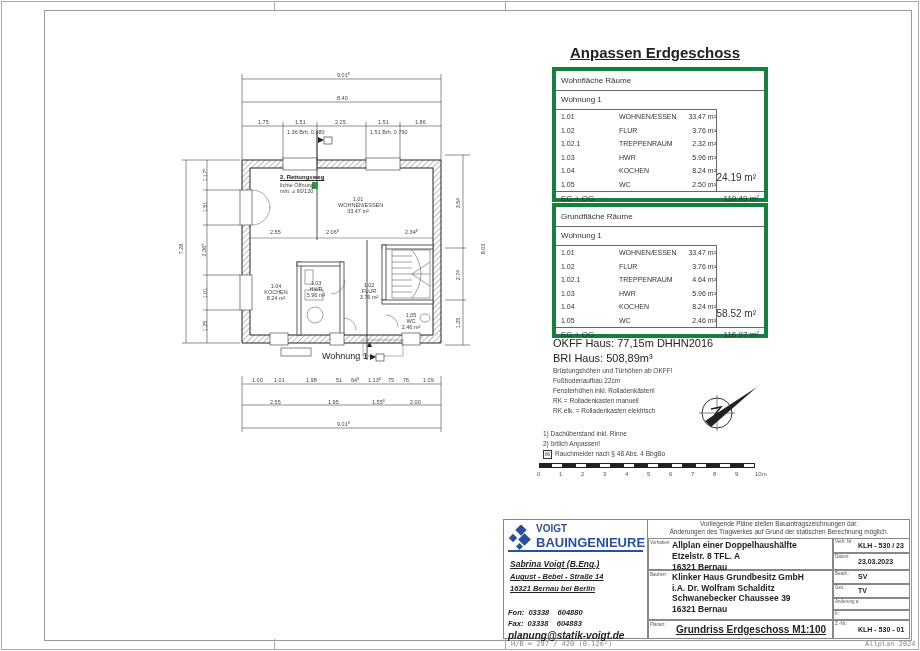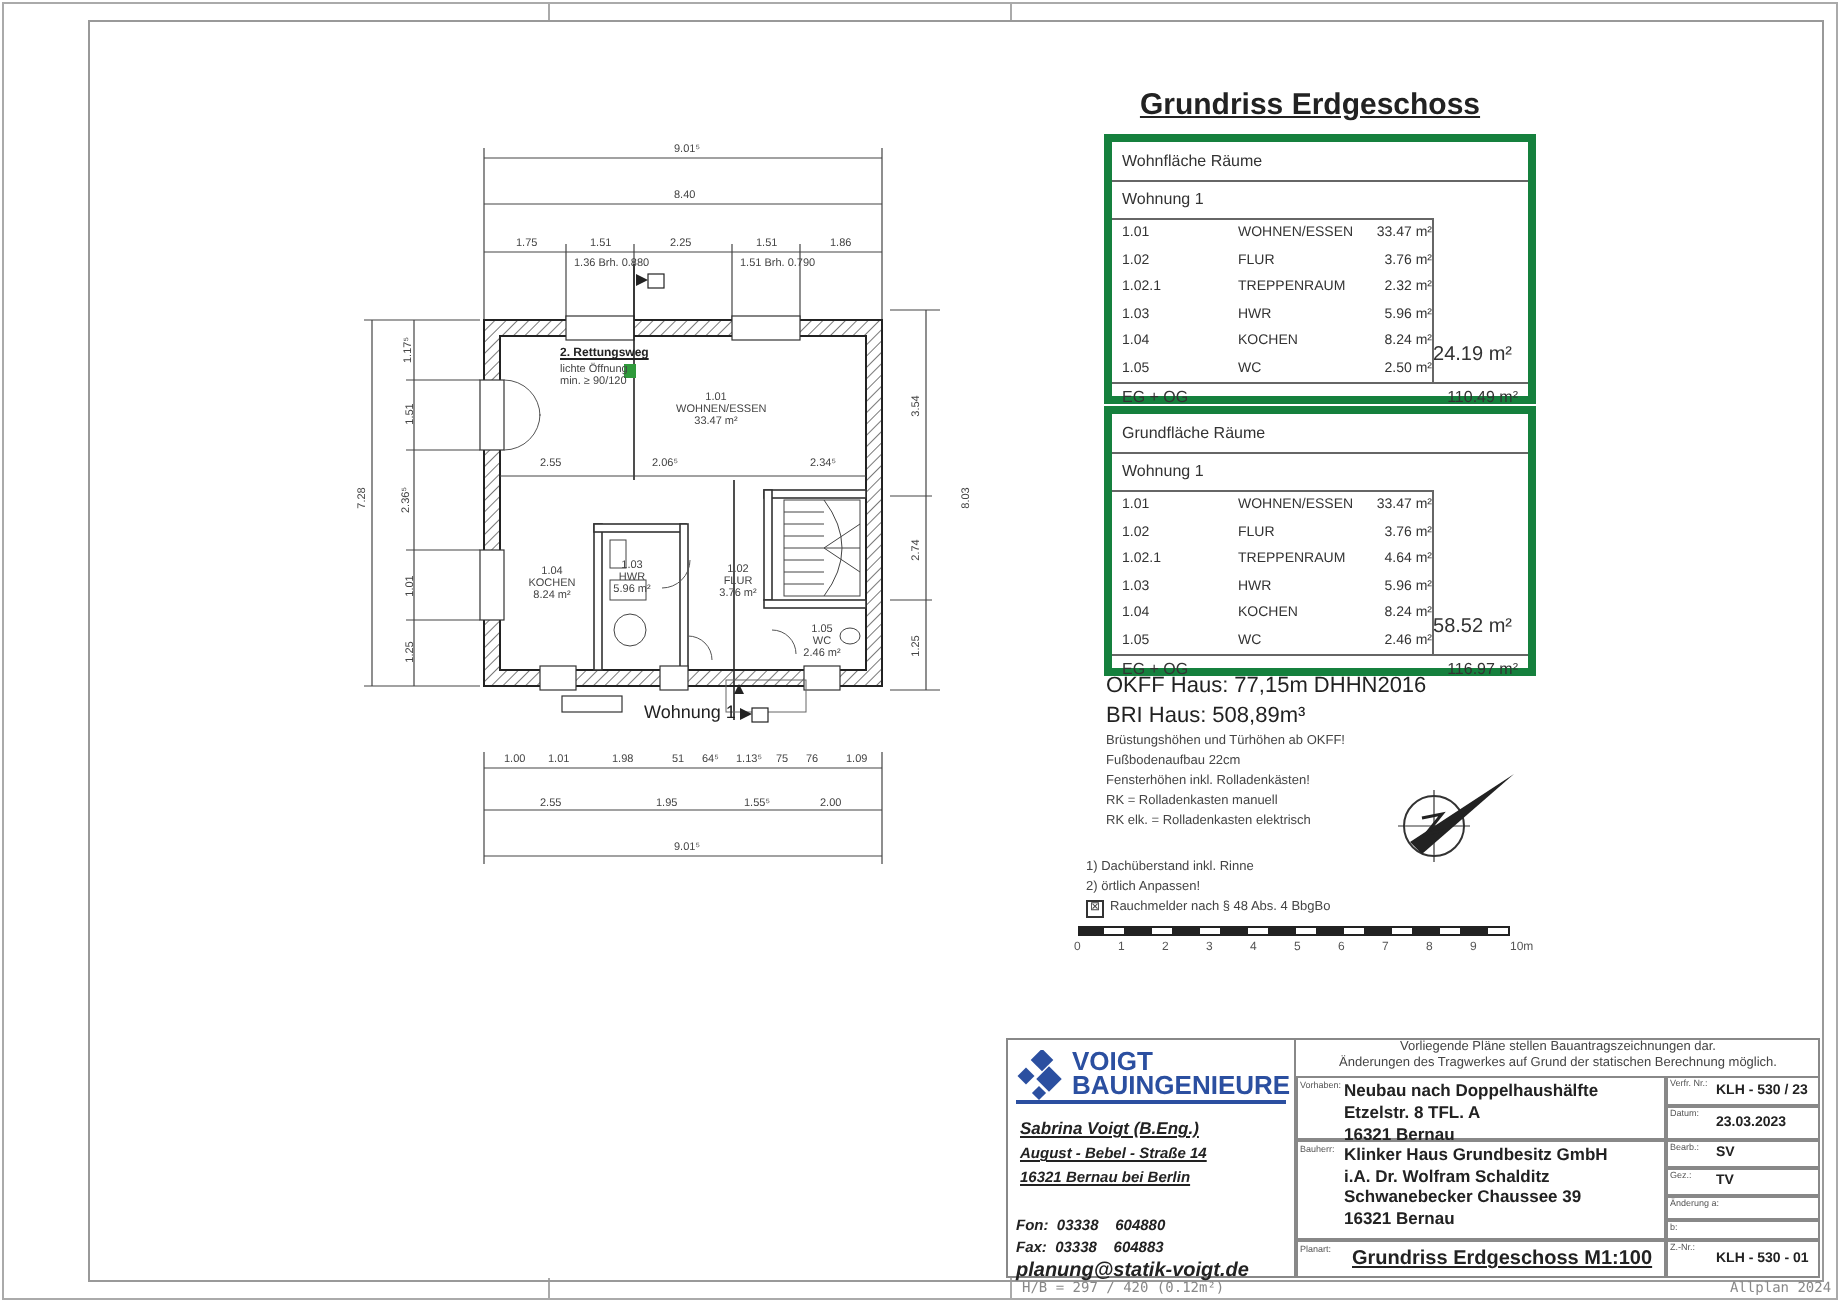--- a/index.html
+++ b/index.html
@@ -34,21 +34,21 @@
 </head>
 <body>
 
 <div class="abs outer"></div>
 <div class="abs fold" style="left:274px;top:1px;height:9px;"></div>
 <div class="abs fold" style="left:505px;top:1px;height:9px;"></div>
 <div class="abs fold" style="left:274px;top:639px;height:10px;"></div>
 <div class="abs fold" style="left:505px;top:639px;height:10px;"></div>
 <div class="abs inner"></div>
 
-<div class="abs title">Grundriss Erdgeschoss</div>
+<div class="abs title">Anpassen Erdgeschoss</div>
 
 <div class="abs tbl" style="left:552px;top:67px;width:208px;height:127px;">
   <div class="hdr">Wohnfläche Räume</div>
   <div class="sub">Wohnung 1</div>
   <div class="rows">
     <div class="row">
         <span class="c1">1.01</span>
         <span class="c2">WOHNEN/ESSEN</span>
         <span class="c3">33.47 m²</span>
       </div>
@@ -373,40 +373,40 @@
 
 <div class="tb-cell" style="left:503px;top:519px;width:407px;height:120px;"></div>
 <div class="tb-cell" style="left:503px;top:519px;width:145px;height:120px;"></div>
 
 <svg class="abs" style="left:508px;top:525px;" width="26" height="26" viewBox="0 0 26 26">
   <rect x="9" y="1" width="8" height="8" transform="rotate(45 13 5)" fill="#2b4fa0"></rect>
   <rect x="2" y="10" width="6" height="6" transform="rotate(45 5 13)" fill="#2b4fa0"></rect>
   <rect x="12" y="10" width="9" height="9" transform="rotate(45 16.5 14.5)" fill="#2b4fa0"></rect>
   <rect x="9" y="19" width="5" height="5" transform="rotate(45 11.5 21.5)" fill="#2b4fa0"></rect>
 </svg>
-<div class="abs logo-text" style="left:536px;top:523px;font-size:13px;">VOIGT</div>
+<div class="abs logo-text" style="left:536px;top:523px;font-size:10px;">VOIGT</div>
 <div class="abs logo-text" style="left:536px;top:535px;font-size:13px;">BAUINGENIEURE</div>
 <div class="abs" style="left:508px;top:550px;width:135px;height:2px;background:#2b4fa0;"></div>
 
 <div class="abs" style="left:510px;top:559px;font-size:8.5px;font-weight:bold;font-style:italic;text-decoration:underline;text-align:right;">Sabrina Voigt (B.Eng.)</div>
 <div class="abs" style="left:510px;top:572px;font-size:7.5px;font-weight:bold;font-style:italic;text-decoration:underline;">August - Bebel - Straße 14</div>
 <div class="abs" style="left:510px;top:584px;font-size:7.5px;font-weight:bold;font-style:italic;text-decoration:underline;">16321 Bernau bei Berlin</div>
 <div class="abs" style="left:508px;top:608px;font-size:7.5px;font-weight:bold;font-style:italic;white-space:pre;">Fon:  03338    604880</div>
 <div class="abs" style="left:508px;top:619px;font-size:7.5px;font-weight:bold;font-style:italic;white-space:pre;">Fax:  03338    604883</div>
 <div class="abs" style="left:508px;top:630px;font-size:10px;font-weight:bold;font-style:italic;">planung@statik-voigt.de</div>
 
 <div class="abs" style="left:648px;top:520px;width:262px;text-align:center;font-size:6.5px;color:#444;line-height:8px;">
   <div>Vorliegende Pläne stellen Bauantragszeichnungen dar.</div>
   <div>Änderungen des Tragwerkes auf Grund der statischen Berechnung möglich.</div>
 </div>
 
 <div class="tb-cell" style="left:648px;top:538px;width:185px;height:32px;"></div>
 <div class="tb-lbl" style="left:650px;top:540px;">Vorhaben:</div>
 <div class="tb-val" style="left:672px;top:540px;line-height:11px;">
-  <div>Neubau nach Doppelhaushälfte</div>
+  <div>Allplan einer Doppelhaushälfte</div>
   <div>Etzelstr. 8 TFL. A</div>
   <div>16321 Bernau</div>
 </div>
 
 <div class="tb-cell" style="left:648px;top:570px;width:185px;height:50px;"></div>
 <div class="tb-lbl" style="left:650px;top:572px;">Bauherr:</div>
 <div class="tb-val" style="left:672px;top:572px;line-height:10.5px;">
   <div>Klinker Haus Grundbesitz GmbH</div>
   <div>i.A. Dr. Wolfram Schalditz</div>
   <div>Schwanebecker Chaussee 39</div>

